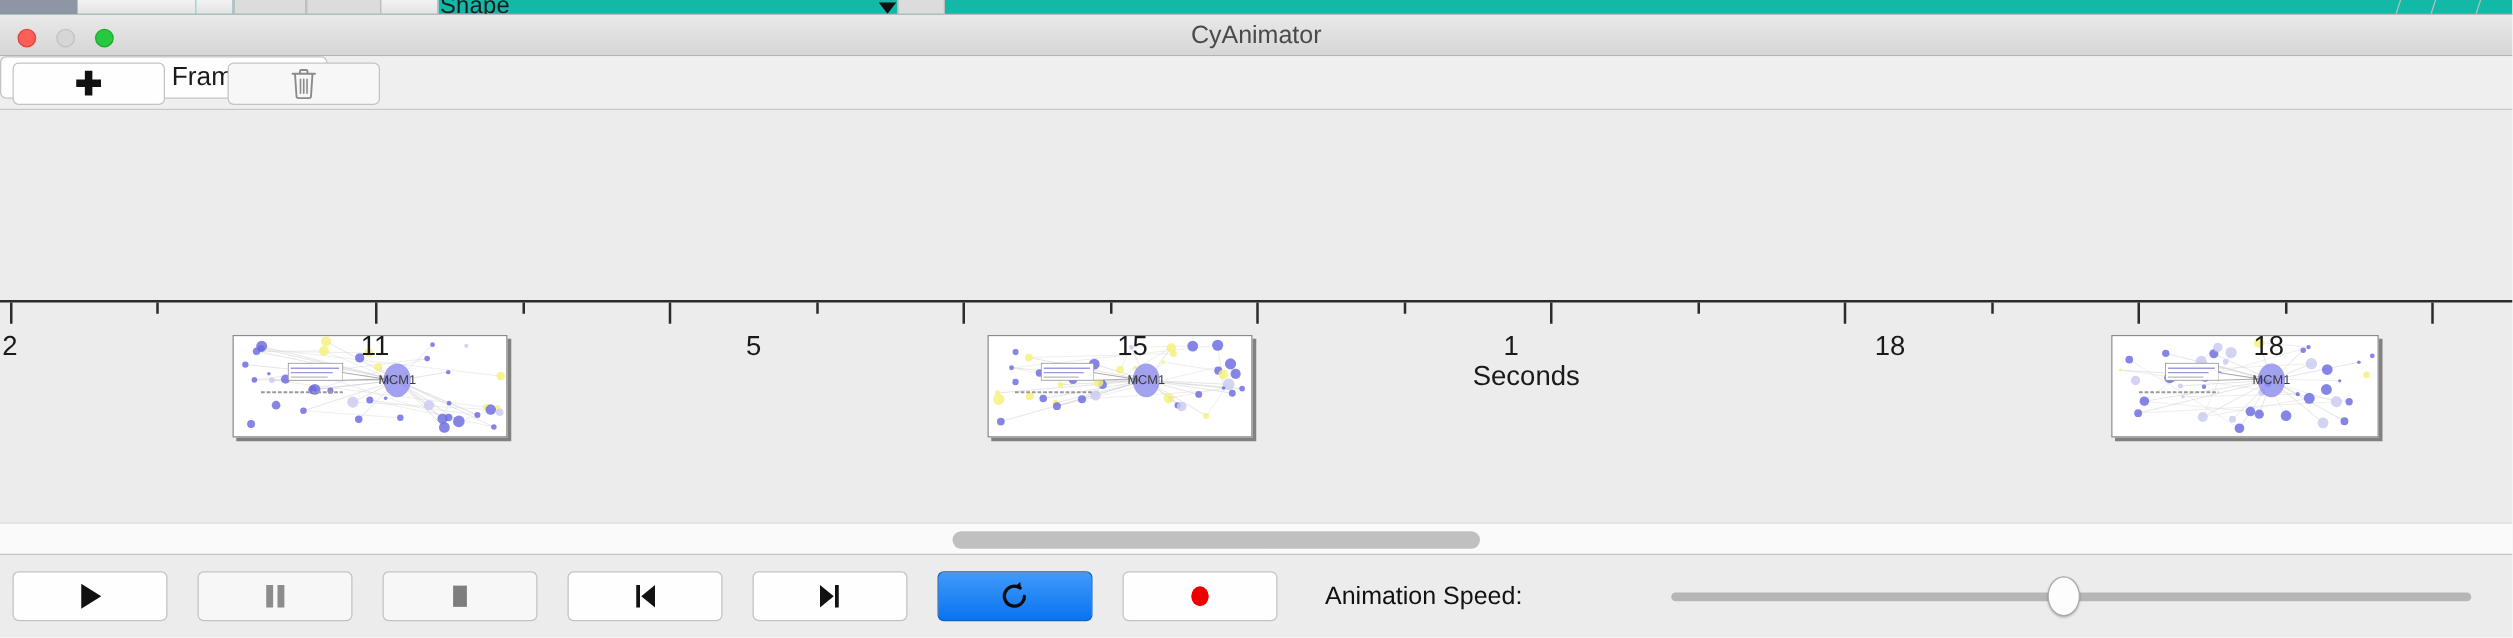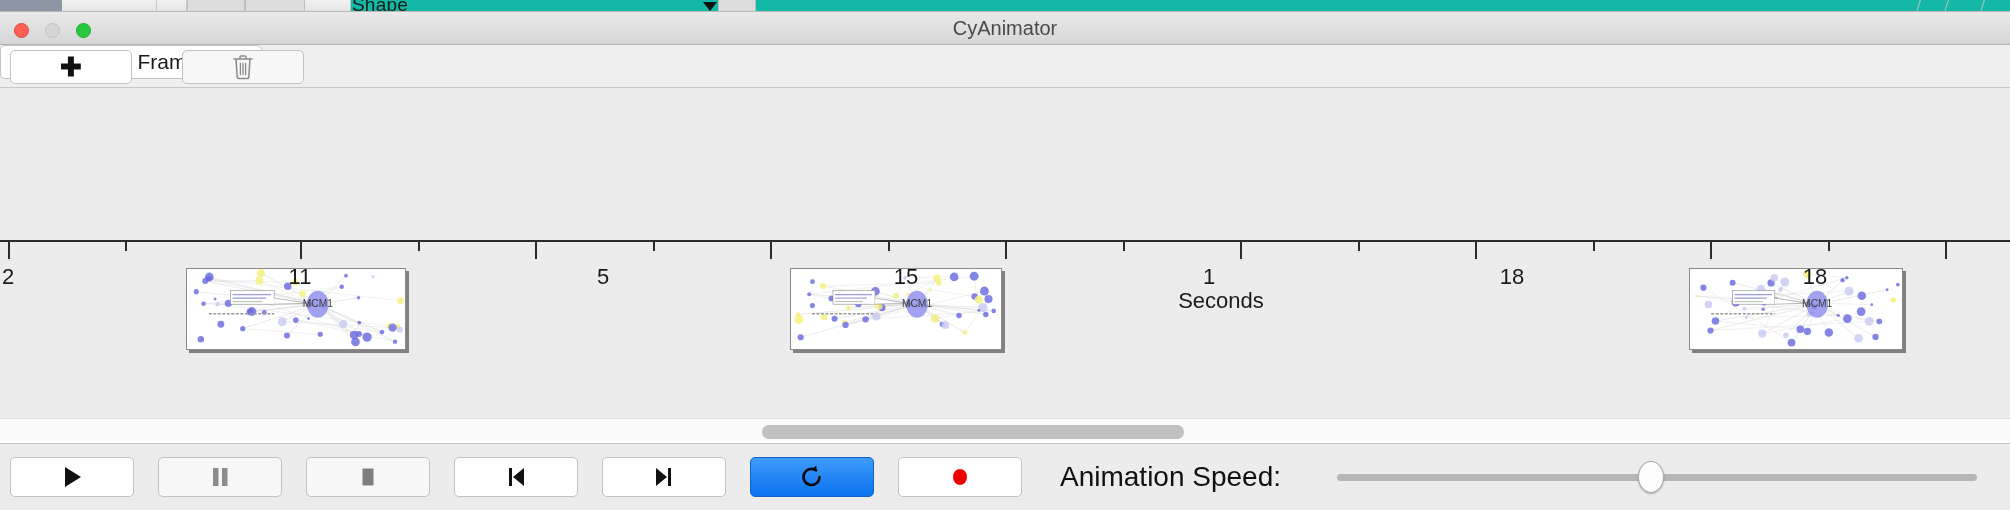--- a/index.html
+++ b/index.html
@@ -132,21 +132,21 @@
     position: absolute; top: 13px; width: 124px; height: 40px;
     border: 1px solid #c3c3c3; border-radius: 5px;
     display: flex; align-items: center; justify-content: center;
     cursor: pointer;
   }
   .ctl-btn.enabled  { background: #fefefe; }
   .ctl-btn.disabled { background: #f7f7f7; }
   .ctl-btn.active   { background: linear-gradient(#3f9bfa,#0a73f0); border: 1px solid #1162c6; }
   .speed-label {
     position: absolute; top: 13px; height: 40px; line-height: 40px;
-    font-size: 28px; color: #111;
+    font-size: 20px; color: #111;
   }
   .slider-track {
     position: absolute; height: 7px; border-radius: 4px; background: #b6b6b6;
   }
   .slider-thumb {
     position: absolute; width: 26px; height: 32px; border-radius: 50%;
     background: #fdfdfd; border: 1px solid #aaa;
     box-shadow: 0 1px 2px rgba(0,0,0,.25); cursor: pointer;
   }
 </style>

